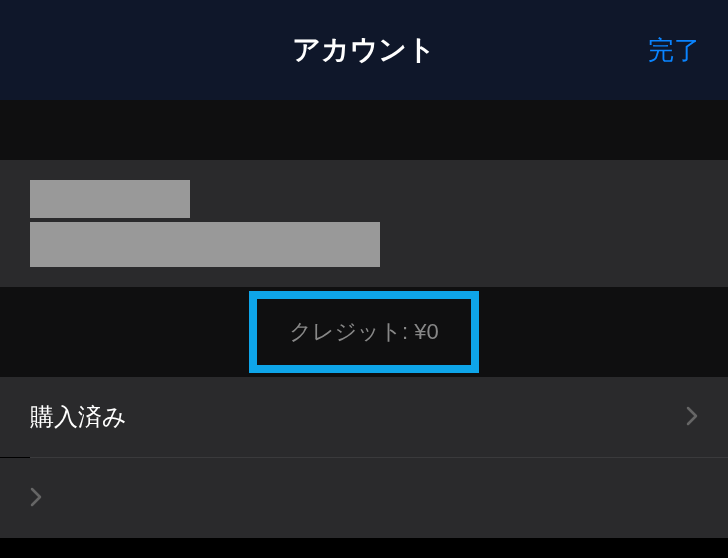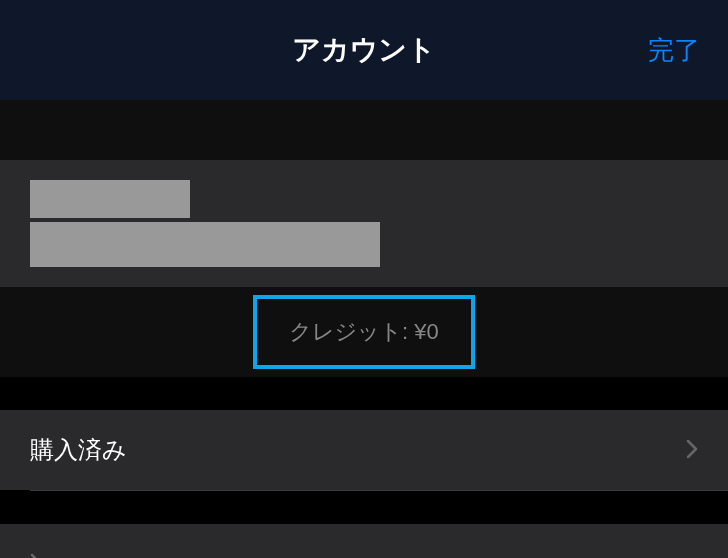--- a/index.html
+++ b/index.html
@@ -59,36 +59,35 @@
     }
     .credit-section {
       background: #0f0f10;
       height: 90px;
       display: flex;
       align-items: center;
       justify-content: center;
       position: relative;
     }
     .credit-highlight {
-      border: 4px solid #0ea5e9;
+      border: 8px solid #0ea5e9;
       padding: 18px 32px;
     }
     .credit-text {
       color: #888;
       font-size: 22px;
     }
     .list-item {
       background: #2a2a2c;
       height: 80px;
       display: flex;
       align-items: center;
       justify-content: space-between;
       padding: 0 30px;
       cursor: pointer;
-      margin-top: 33px;
     }
     .list-item-label {
       color: #fff;
       font-size: 24px;
     }
     .separator {
       height: 1px;
       background: #3a3a3c;
       margin-left: 30px;
     }

